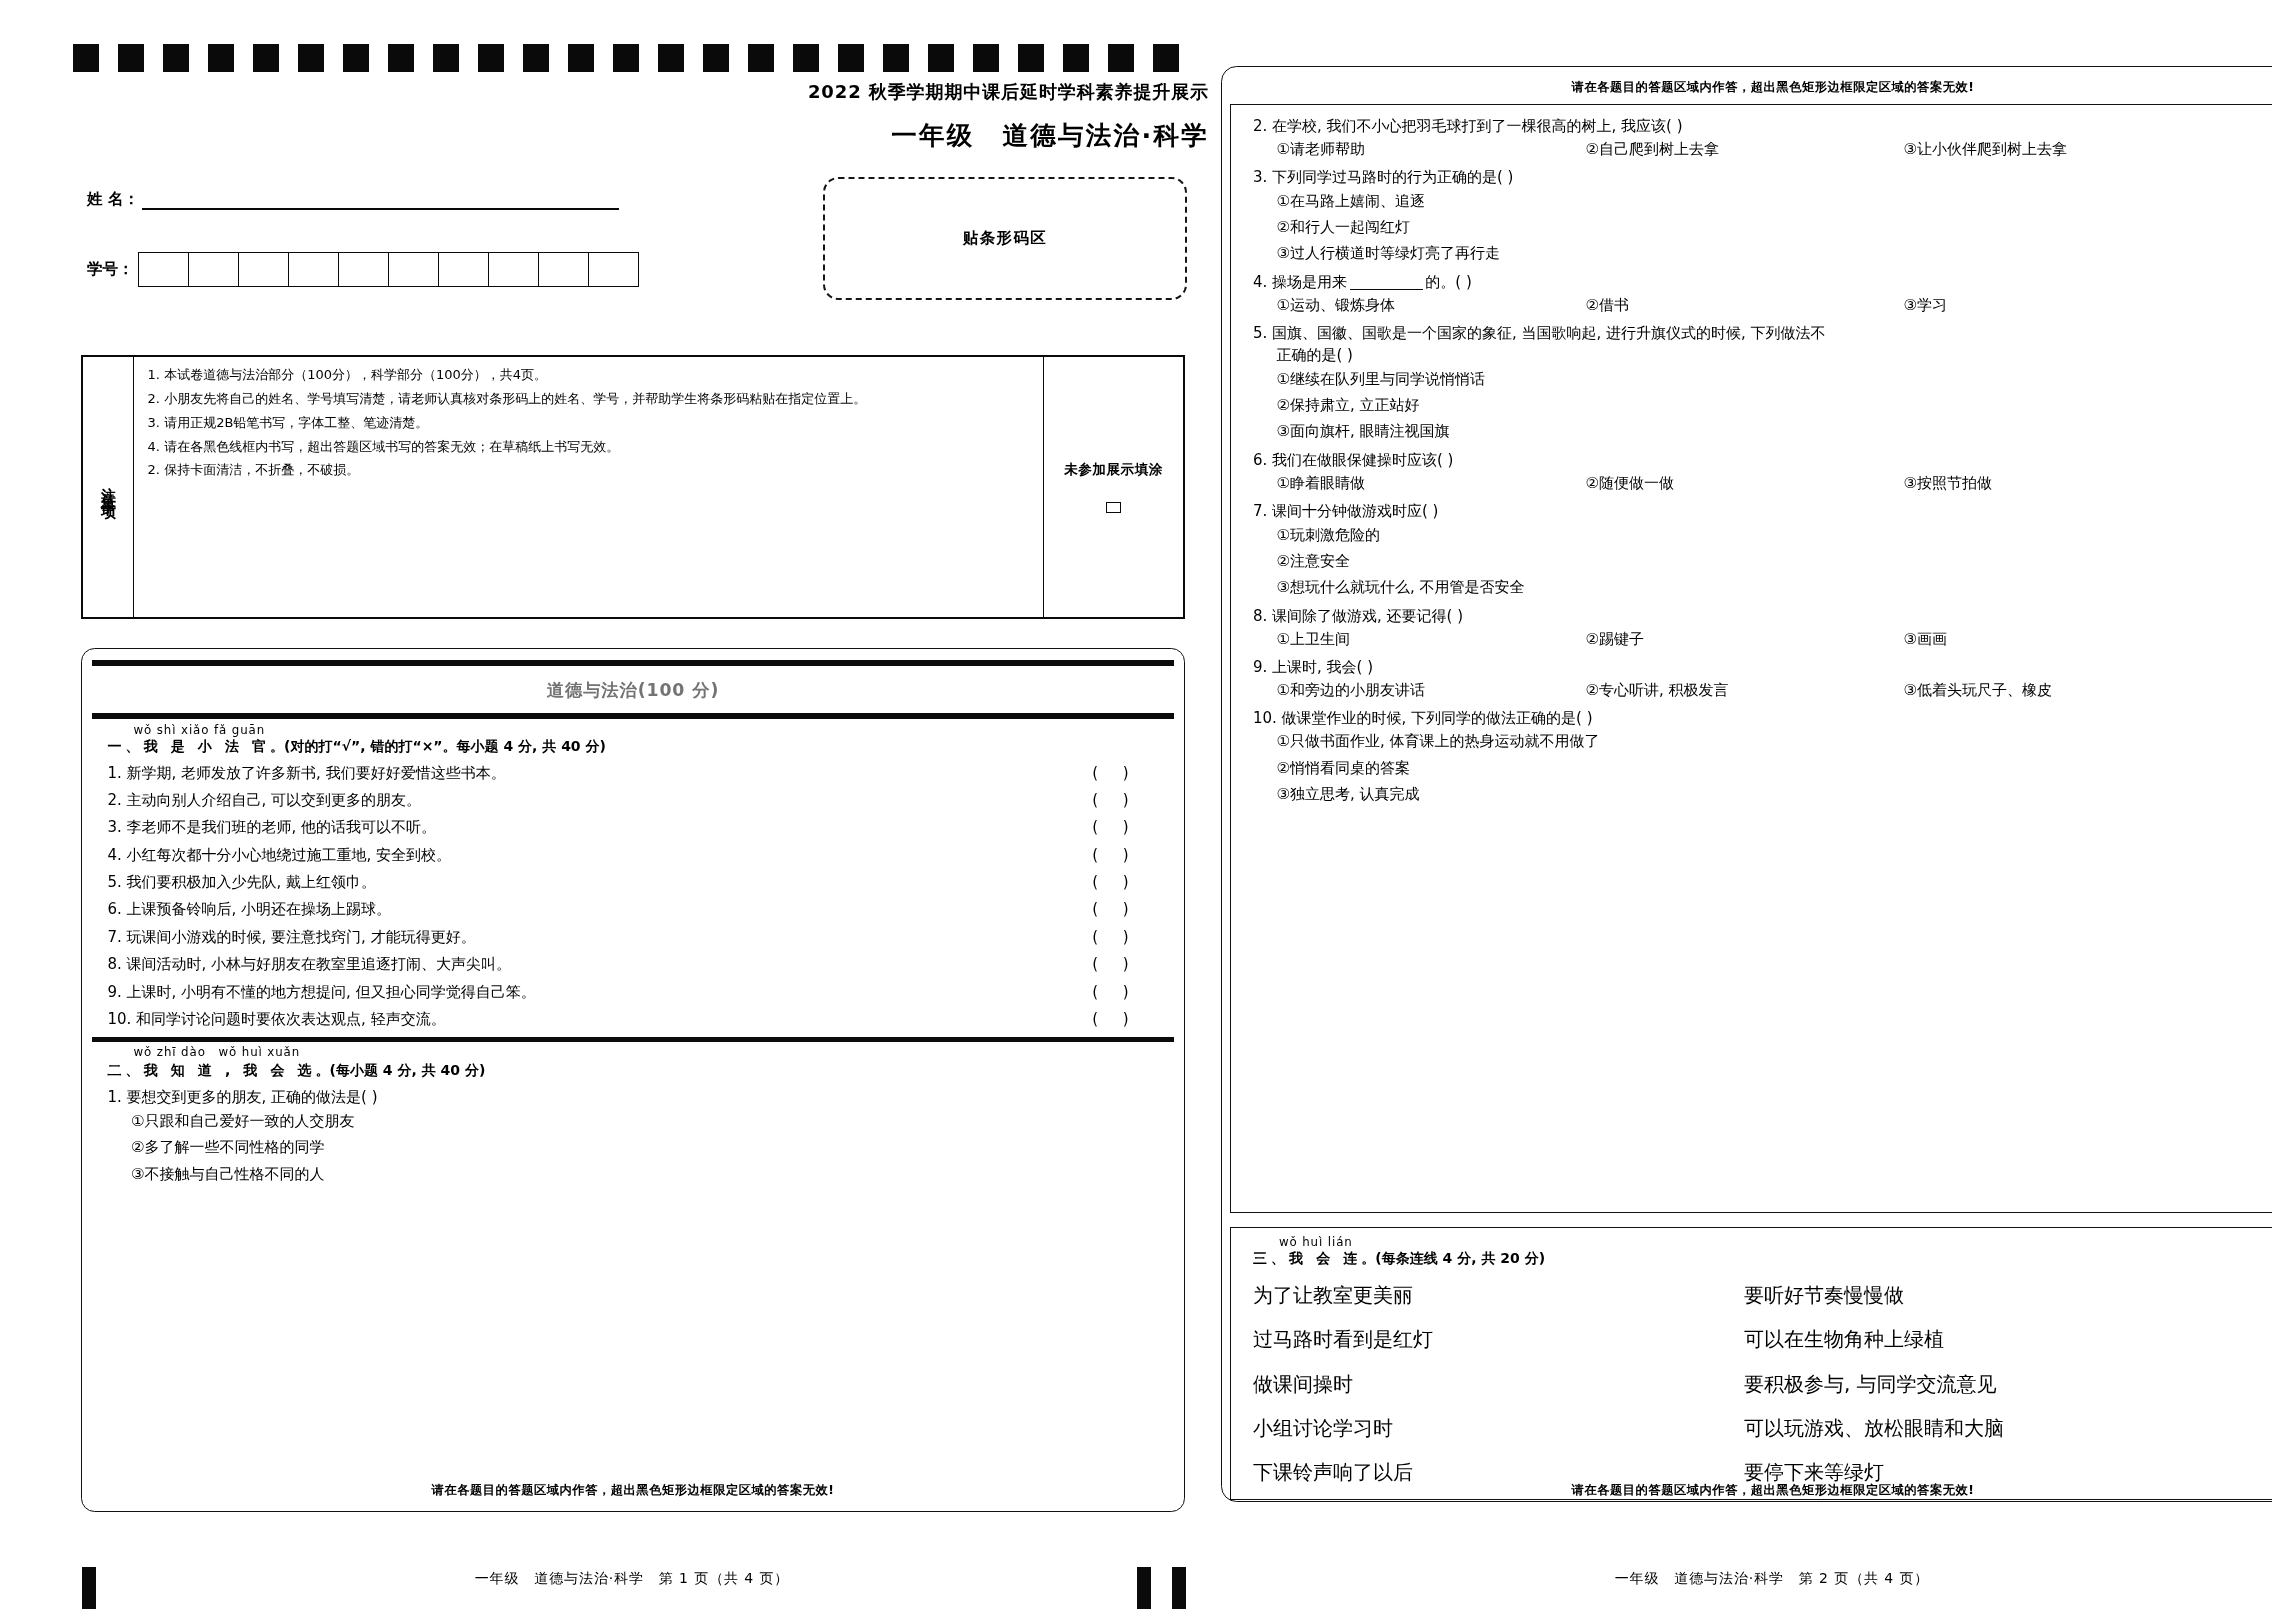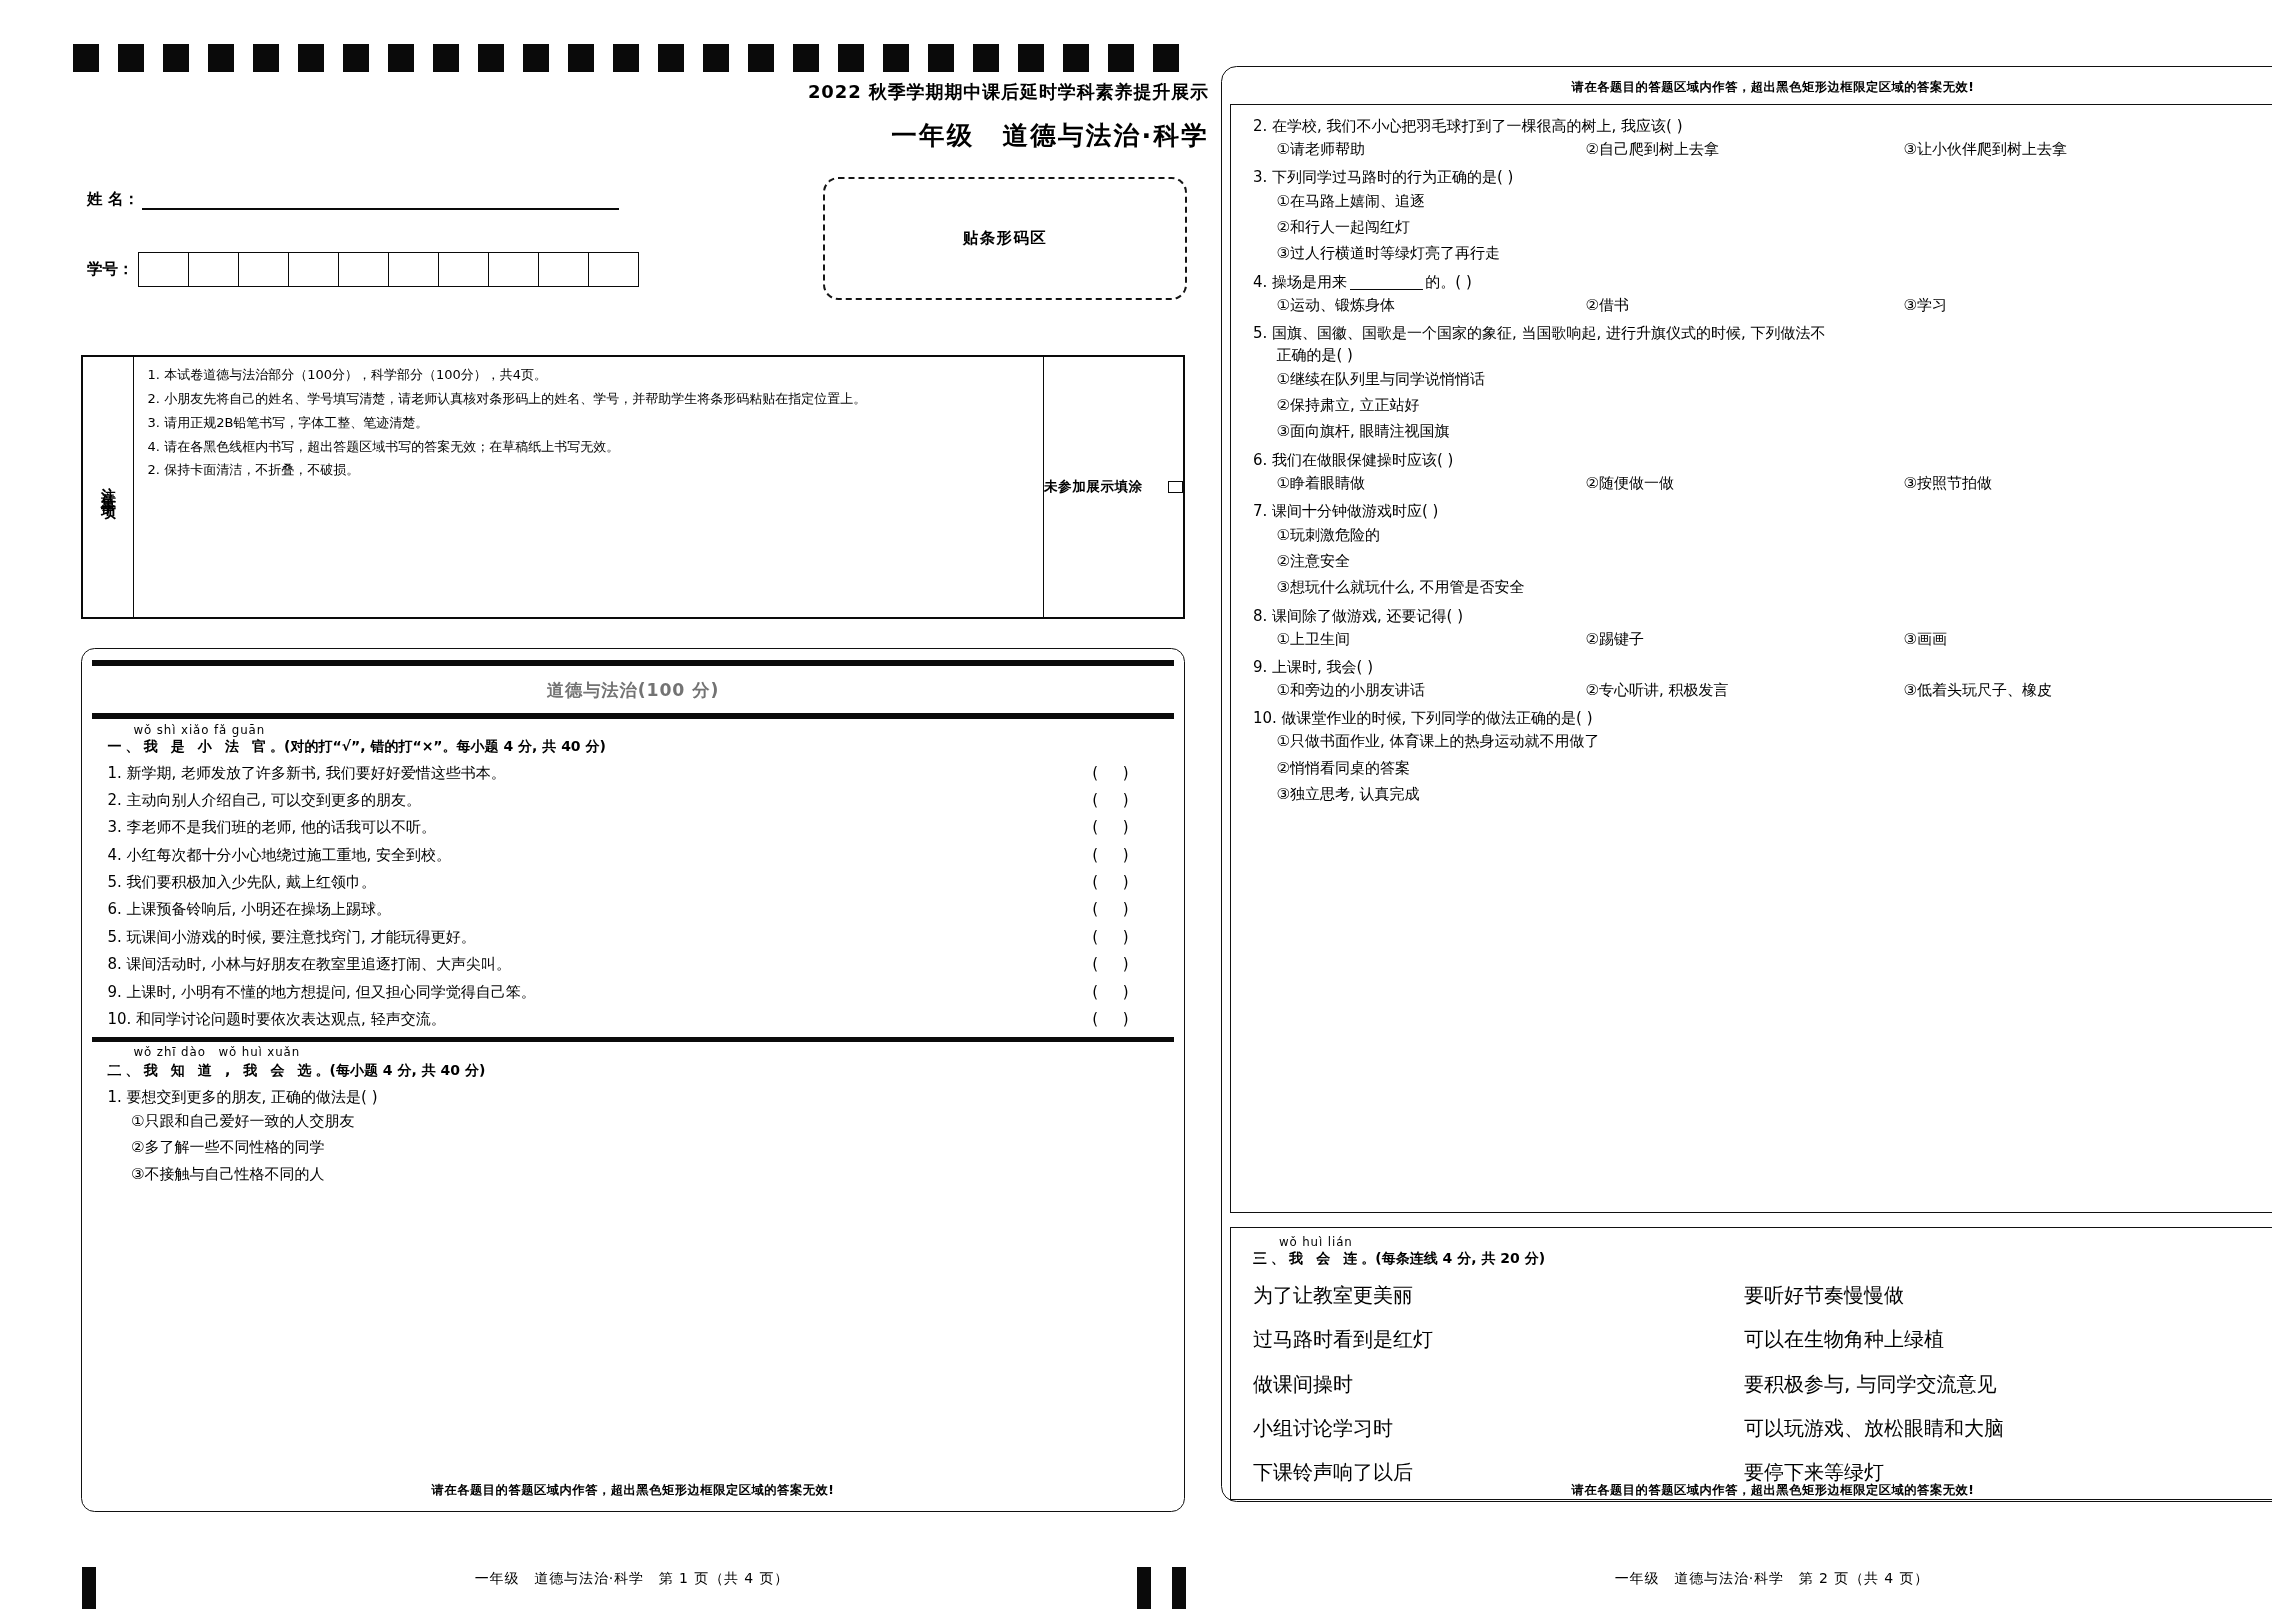--- a/index.html
+++ b/index.html
@@ -88,22 +88,22 @@
     writing-mode: vertical-rl; text-orientation: upright;
     font-size: 15px; font-weight:700; letter-spacing: 6.4px; color:#000;
   }
   .notice-body { flex: 1; border-right: 1.8px solid #0a0a0a; padding: 7.3px 11px 4.5px 13.6px; }
   .notice-body li {
     list-style:none; font-size: 13px; line-height: 1.62; color:#000;
     margin-bottom: 2.7px; padding-left: 0; text-indent: 0;
   }
   .notice-body li .txt { display:block; }
   .notice-absent {
-    width: 139px; display:flex; flex-direction:row;
-    align-items:center; justify-content:space-between; gap: 23px;
+    width: 139px; display:flex; flex-direction:column;
+    align-items:center; justify-content:center; gap: 23px;
   }
   .notice-absent .lbl { font-size: 13.6px; font-weight:700; color:#000; letter-spacing:0.5px; }
   .absent-box { width: 15.5px; height: 11.8px; border: 1.8px solid #0a0a0a; }
 
   
   .ablock { position:absolute; border: 1.4px solid #111; border-radius: 13.6px; background:#fff; }
   .ablock-inner { position:absolute; left: 10px; right: 10px; top: 0; bottom: 0; }
 
   .band-title {
     text-align:center; font-size: 17.3px; font-weight: 700; color:#737373;
@@ -286,21 +286,21 @@
               </div>
               <div class="tf-row">
                 <div class="tf-text">5. 我们要积极加入少先队, 戴上红领巾。</div>
                 <div class="tf-paren">(      )</div>
               </div>
               <div class="tf-row">
                 <div class="tf-text">6. 上课预备铃响后, 小明还在操场上踢球。</div>
                 <div class="tf-paren">(      )</div>
               </div>
               <div class="tf-row">
-                <div class="tf-text">5. 玩课间小游戏的时候, 要注意找窍门, 才能玩得更好。</div>
+                <div class="tf-text">7. 玩课间小游戏的时候, 要注意找窍门, 才能玩得更好。</div>
                 <div class="tf-paren">(      )</div>
               </div>
               <div class="tf-row">
                 <div class="tf-text">8. 课间活动时, 小林与好朋友在教室里追逐打闹、大声尖叫。</div>
                 <div class="tf-paren">(      )</div>
               </div>
               <div class="tf-row">
                 <div class="tf-text">9. 上课时, 小明有不懂的地方想提问, 但又担心同学觉得自己笨。</div>
                 <div class="tf-paren">(      )</div>
               </div>

